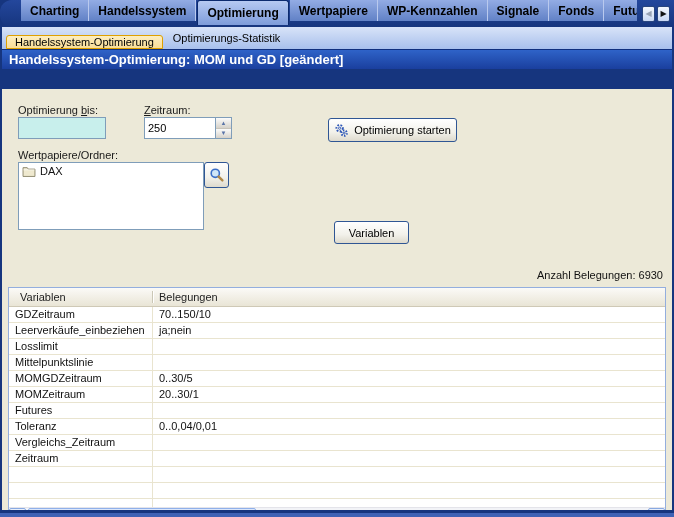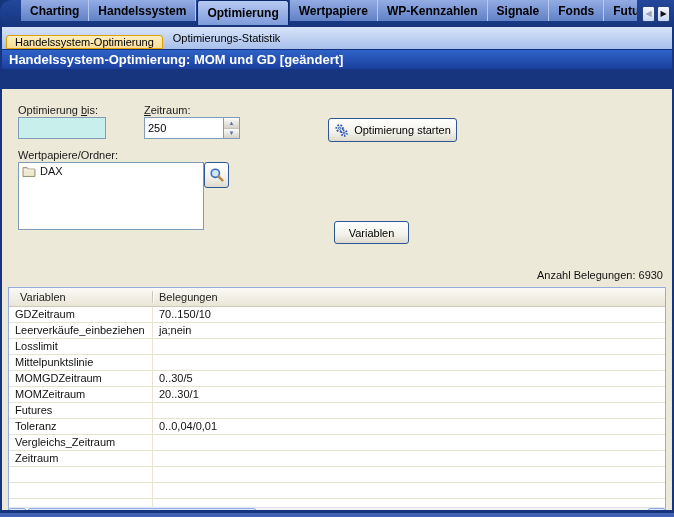--- a/index.html
+++ b/index.html
@@ -66,21 +66,21 @@
     margin-top:20px;
   }
   .lbl { position:absolute; font-size:11px; color:#1a1a1a; white-space:nowrap; }
   .accel { text-decoration:underline; }
   .cyan-input {
     position:absolute; left:16px; top:28px; width:88px; height:22px;
     border:1px solid #7f9db9; background:#c8efec; font:11px "Liberation Sans",sans-serif;
     padding:0 3px;
   }
   .spinbox {
-    position:absolute; left:142px; top:28px; width:96px; height:22px;
+    position:absolute; left:142px; top:28px; width:88px; height:22px;
     border:1px solid #7f9db9; background:#fff; display:flex;
   }
   .spinbox input {
     flex:1; min-width:0; border:none; outline:none; background:#fff;
     font:11px "Liberation Sans",sans-serif; padding:0 3px;
   }
   .spin-btns { width:16px; display:flex; flex-direction:column; border-left:1px solid #7f9db9; }
   .spin-btn {
     flex:1; display:flex; align-items:center; justify-content:center;
     background:linear-gradient(180deg,#fbfbfb,#d6d2ca);

